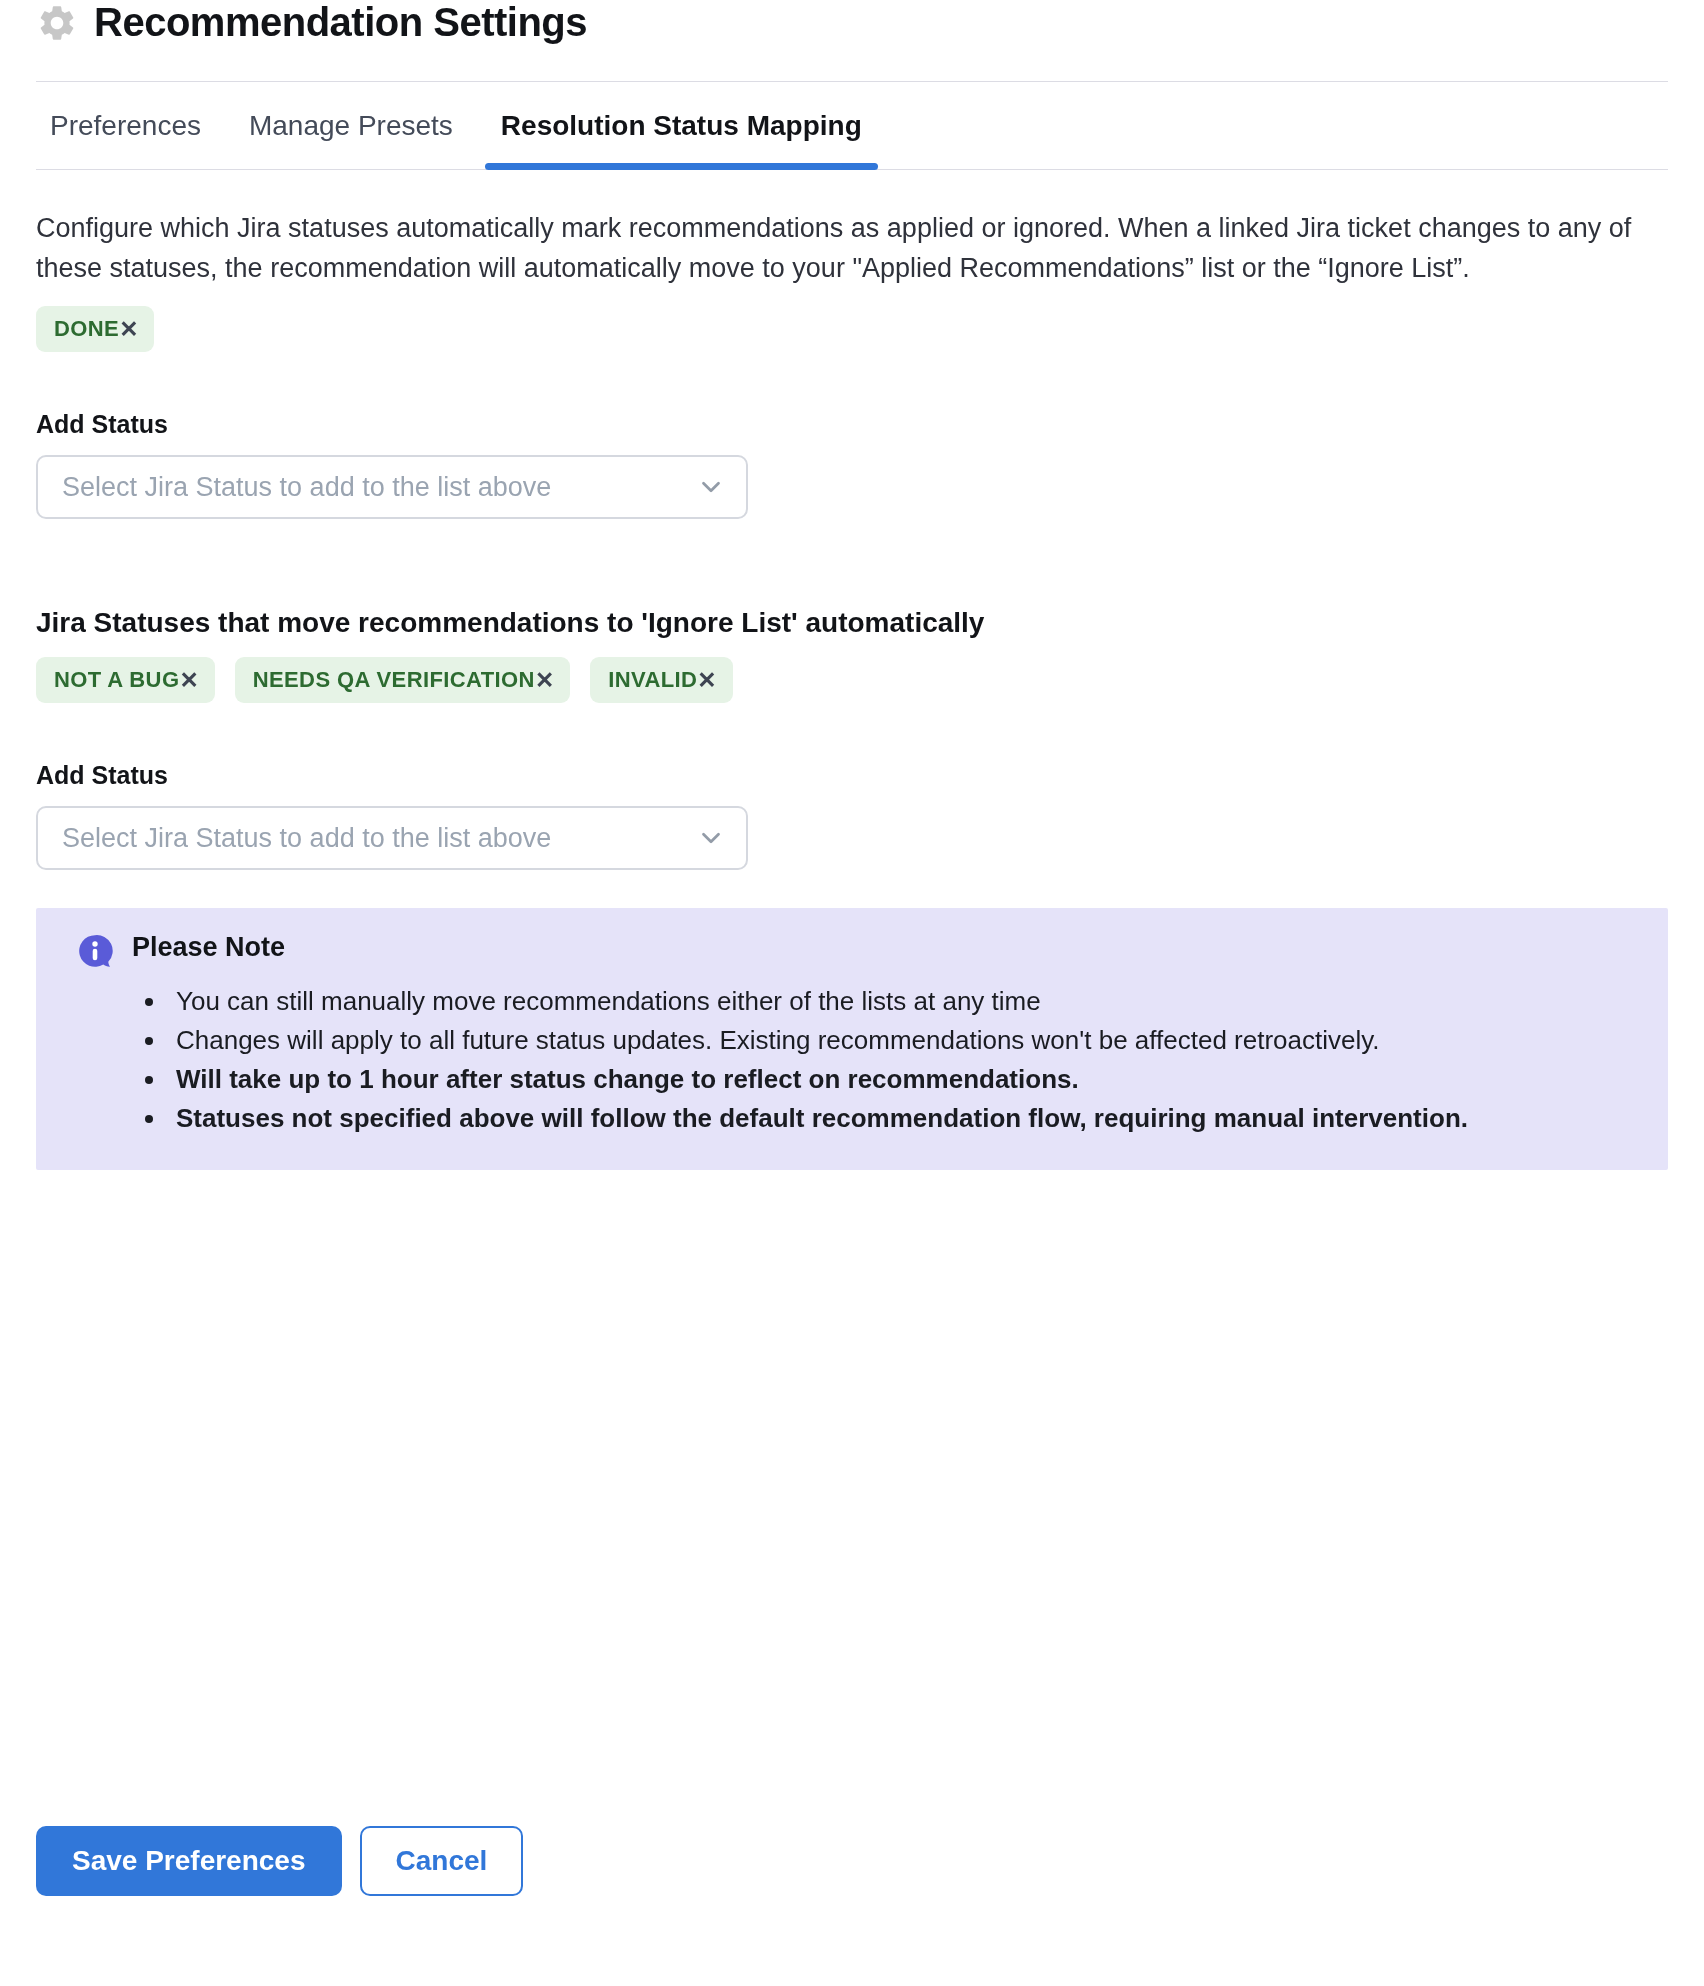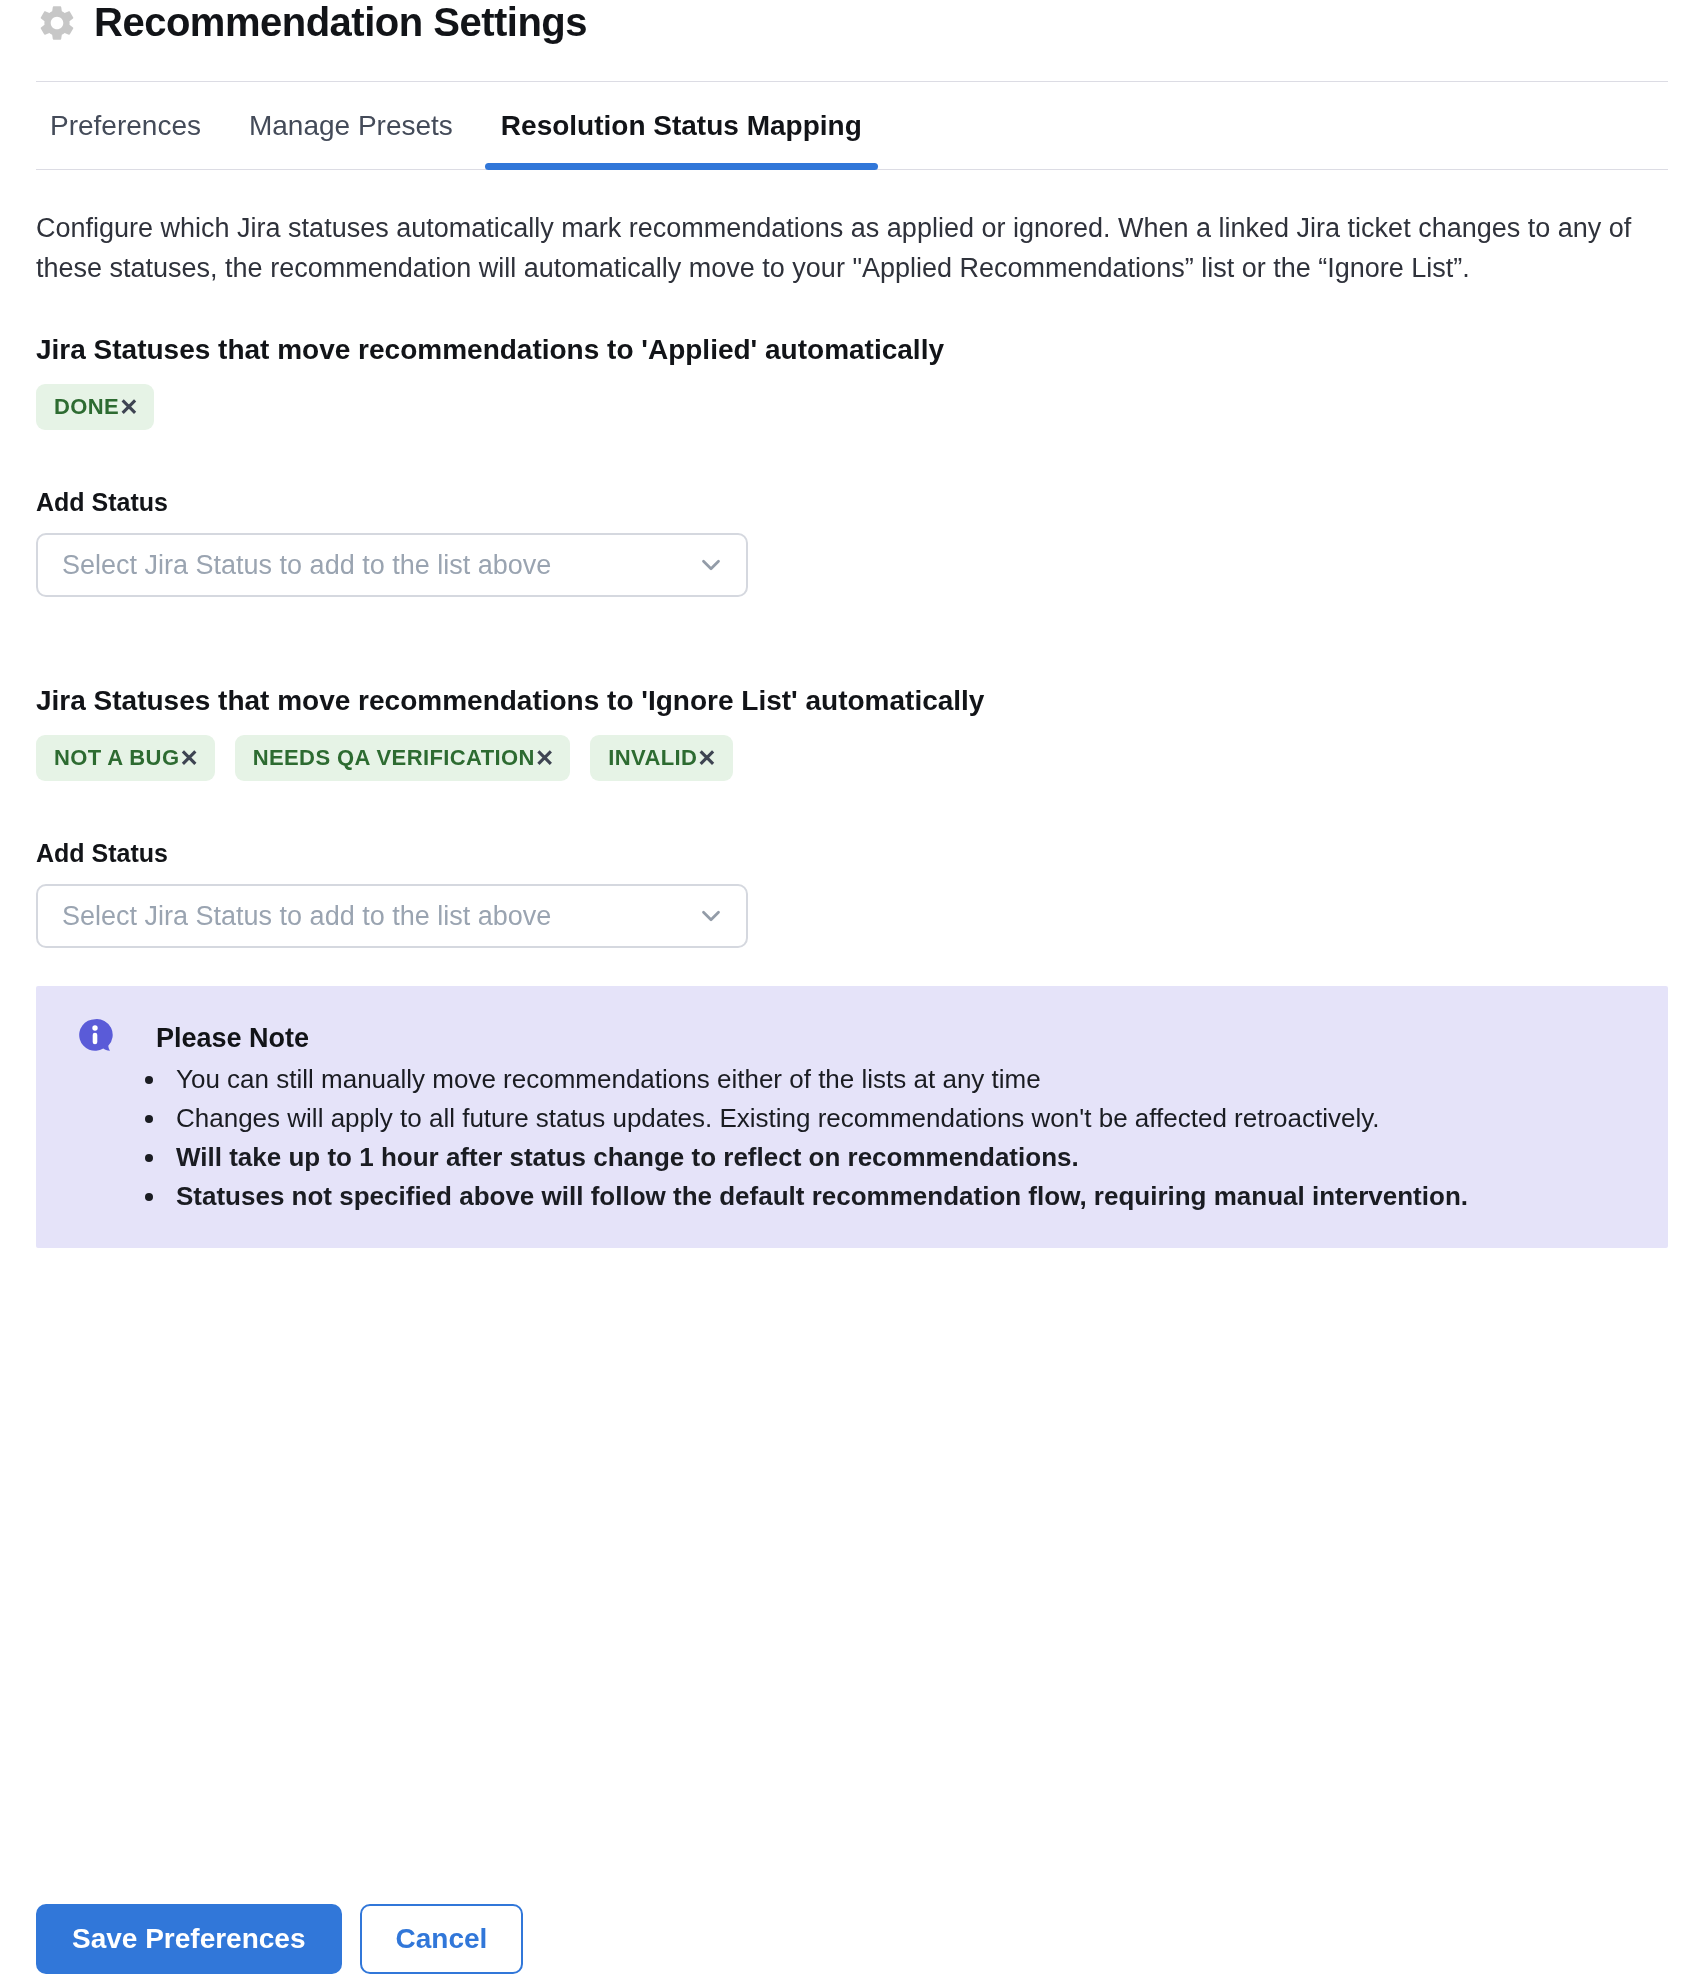--- a/index.html
+++ b/index.html
@@ -59,21 +59,21 @@
   .select{margin-top:16px;width:712px;height:64px;border:2px solid var(--select-border);
           border-radius:10px;display:flex;align-items:center;justify-content:space-between;
           padding:0 20px 0 24px;cursor:pointer;background:#fff;}
   .select .placeholder{font-size:27px;color:var(--placeholder);}
   .select svg{width:30px;height:30px;stroke:#939CA8;stroke-width:2.2;fill:none;
               stroke-linecap:round;stroke-linejoin:round;}
 
   
   .note{margin-top:38px;background:var(--note-bg);border-radius:2px;
         padding:24px 36px 32px 40px;}
-  .note-header{display:flex;align-items:flex-end;gap:42px;height:44px;}
+  .note-header{display:flex;align-items:flex-start;gap:18px;height:44px;}
   .note-icon{width:38px;height:38px;flex:0 0 auto;}
   .note-icon svg{width:38px;height:38px;}
   .note-title{font-size:27px;font-weight:700;color:#121418;}
   .note ul{margin:6px 0 0 0;padding-left:92px;}
   .note li{font-size:26px;line-height:39px;color:#1A1C22;padding-left:8px;}
   .note li.bold{font-weight:700;}
 
   
   .footer{display:flex;align-items:center;gap:18px;margin-top:656px;padding-bottom:36px;}
   .btn{height:70px;border-radius:10px;font-family:"Liberation Sans",sans-serif;
@@ -98,21 +98,20 @@
   <div class="divider-top"></div>
 
   <div class="tabs">
     <div class="tab">Preferences</div>
     <div class="tab">Manage Presets</div>
     <div class="tab active">Resolution Status Mapping</div>
   </div>
 
   <p class="description">Configure which Jira statuses automatically mark recommendations as applied or ignored. When a linked Jira ticket changes to any of these statuses, the recommendation will automatically move to your "Applied Recommendations” list or the “Ignore List”.</p>
 
-  <h2 class="section-heading">Jira Statuses that move recommendations to 'Applied' automatically</h2>
   <div class="chip-row">
     <span class="chip">
       <span class="chip-label">DONE</span>
       <span class="chip-x">✕</span>
     </span>
   </div>
 
   <div class="add-status-label">Add Status</div>
   <div class="select">
     <span class="placeholder">Select Jira Status to add to the list above</span>

